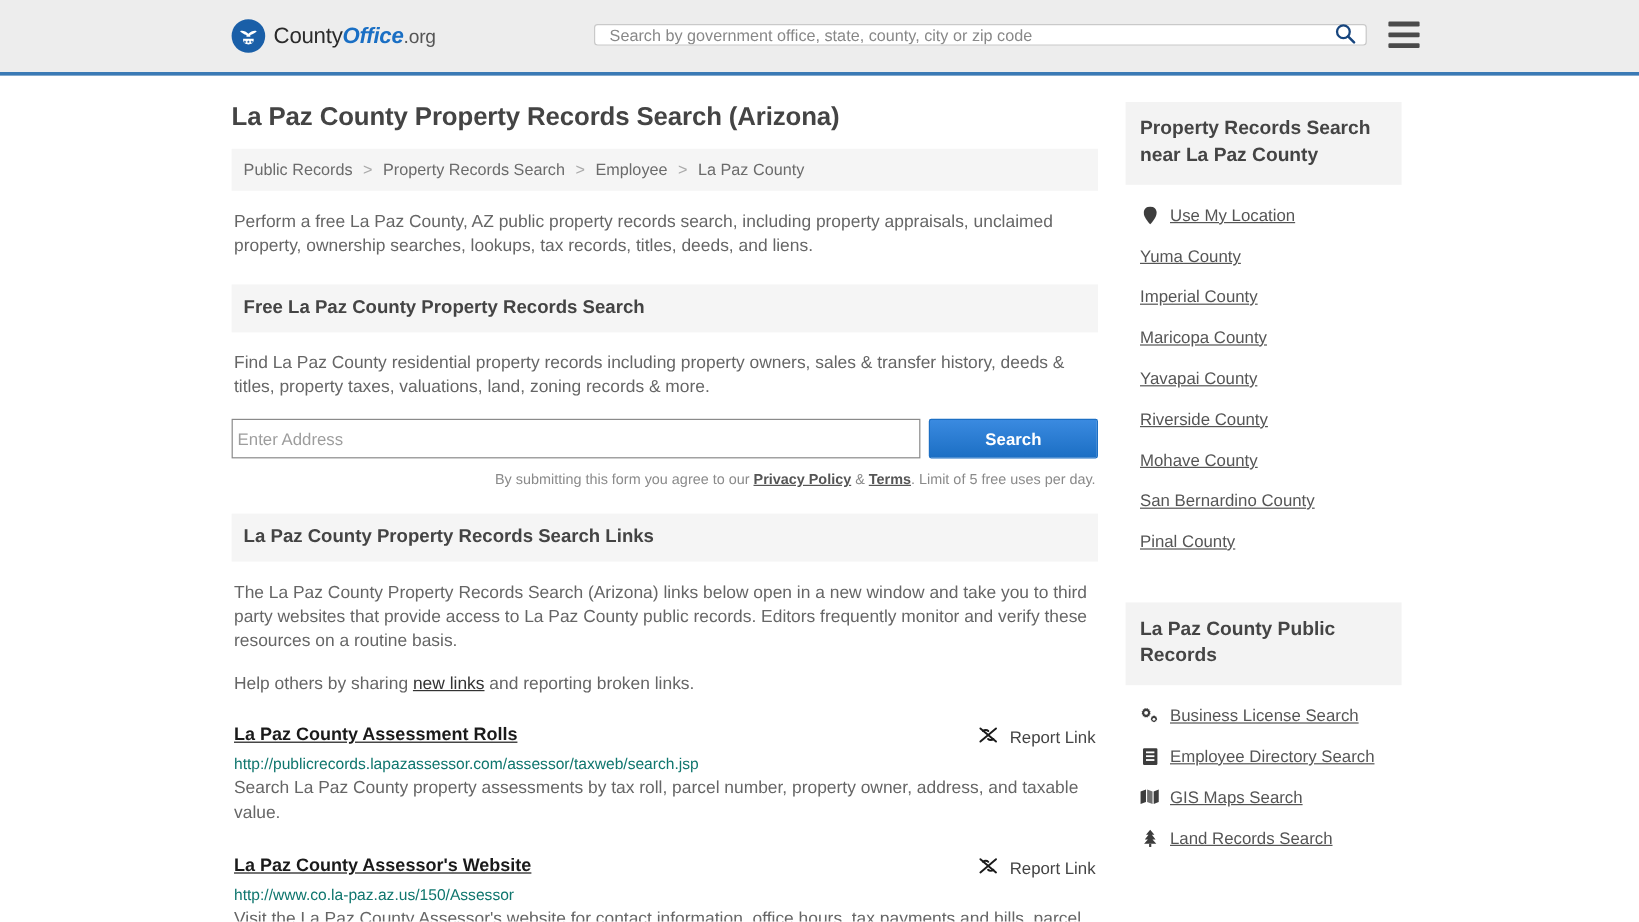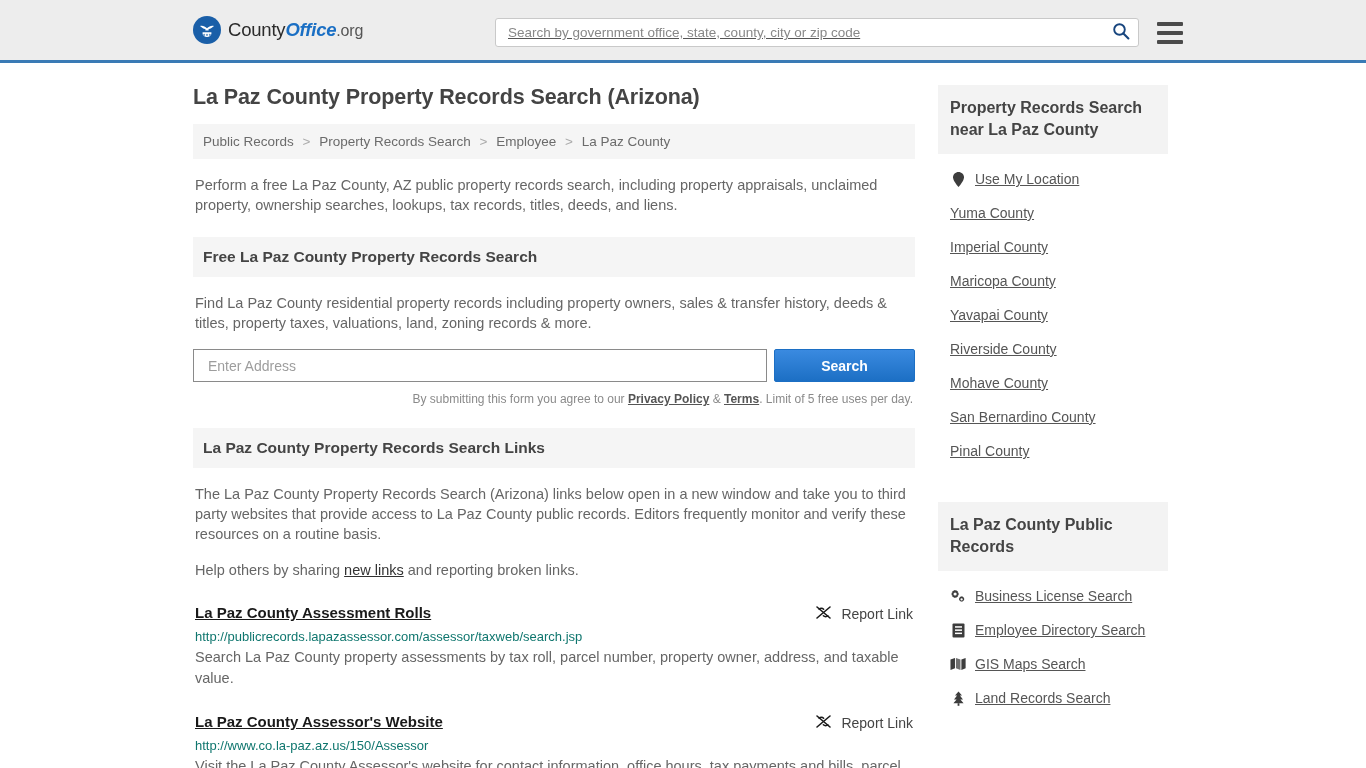--- a/index.html
+++ b/index.html
@@ -46,28 +46,27 @@
 
   .search-zone {
     position: absolute;
     left: 495px;
     top: 18px;
     display: flex;
     align-items: center;
   }
   .search-box {
     width: 644px;
-    height: 29px;
+    height: 18px;
     background: #ffffff;
     border: 1px solid #c9c9c9;
     border-radius: 3px;
     display: flex;
     align-items: center;
     padding: 0 8px 0 10px;
-    text-decoration: underline;
   }
   .search-box input {
     flex: 1;
     border: none;
     outline: none;
     font-family: "Liberation Sans", sans-serif;
     font-size: 13.5px;
     color: #333;
     background: transparent;
   }
@@ -144,21 +143,21 @@
   .addr-form {
     display: flex;
     margin-top: 16px;
     height: 33px;
   }
   .addr-input {
     width: 574px;
     height: 33px;
     border: 1px solid #8a8a8a;
     background: #fff;
-    padding: 0 14px;
+    padding: 0 4px;
     font-family: "Liberation Sans", sans-serif;
     font-size: 14px;
     color: #333;
     outline: none;
   }
   .addr-input::placeholder { color: #9d9d9d; }
   .search-btn {
     width: 141px;
     height: 33px;
     margin-left: 7px;

